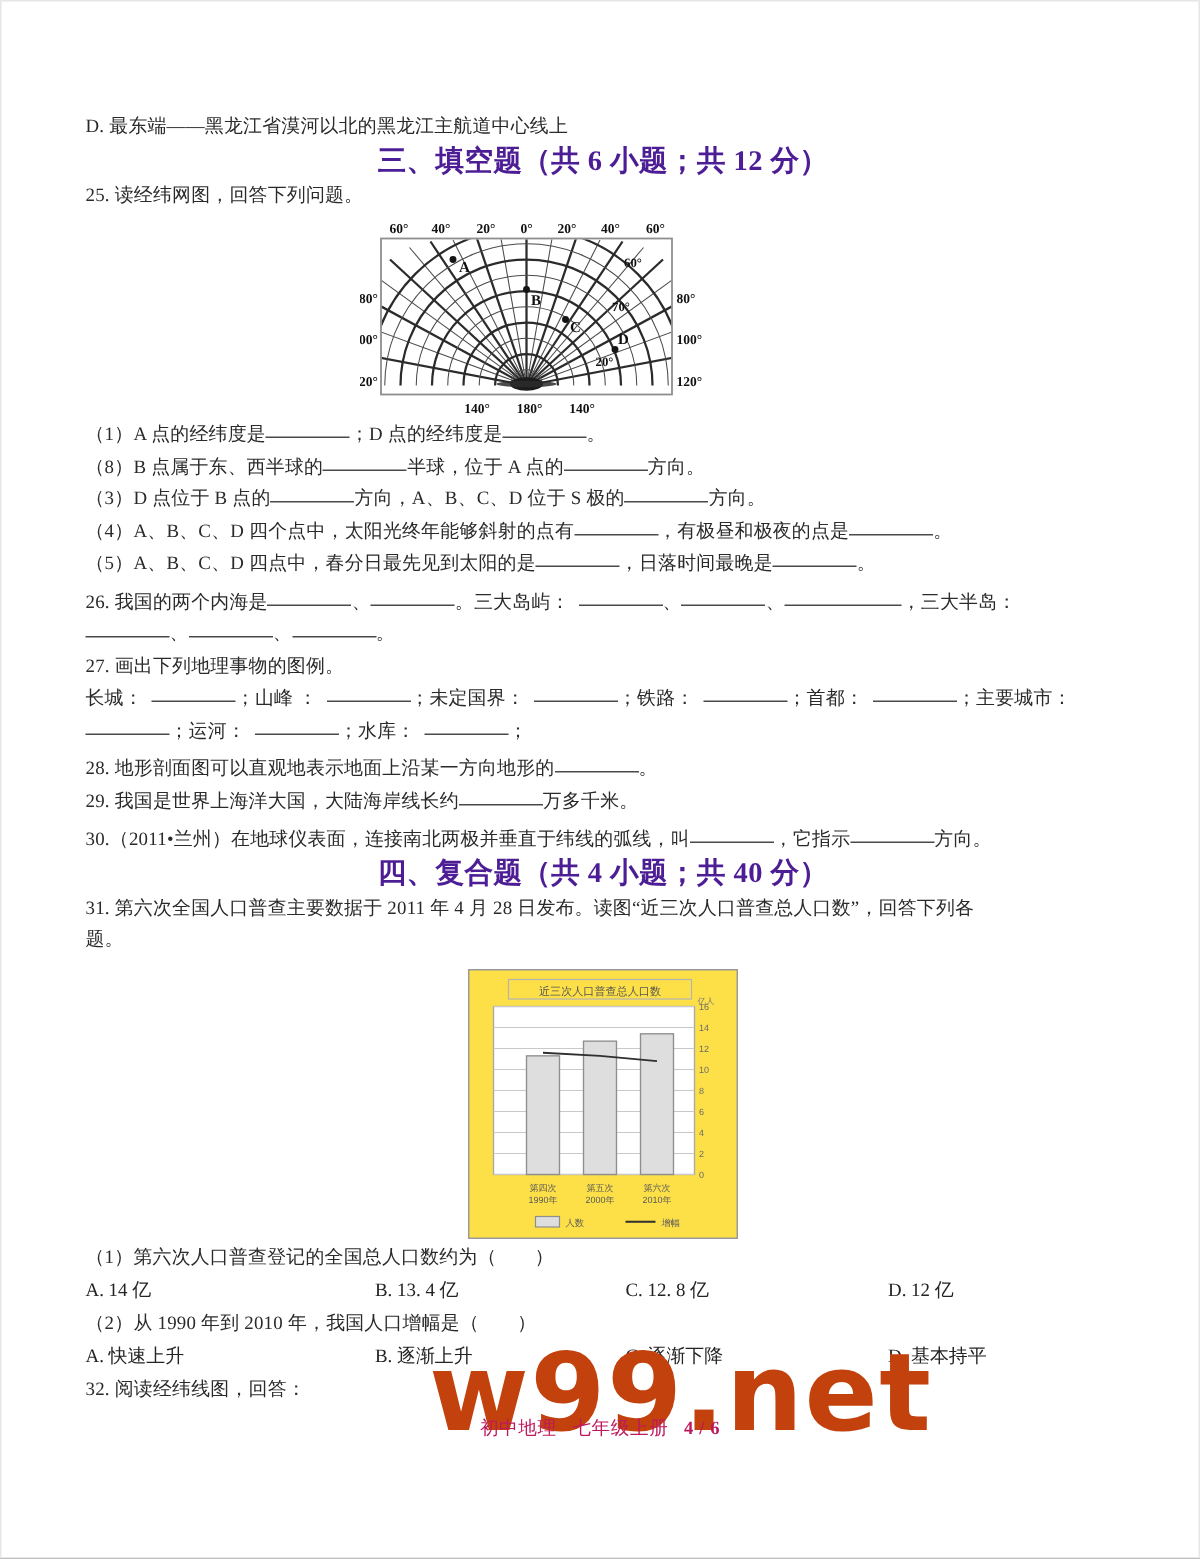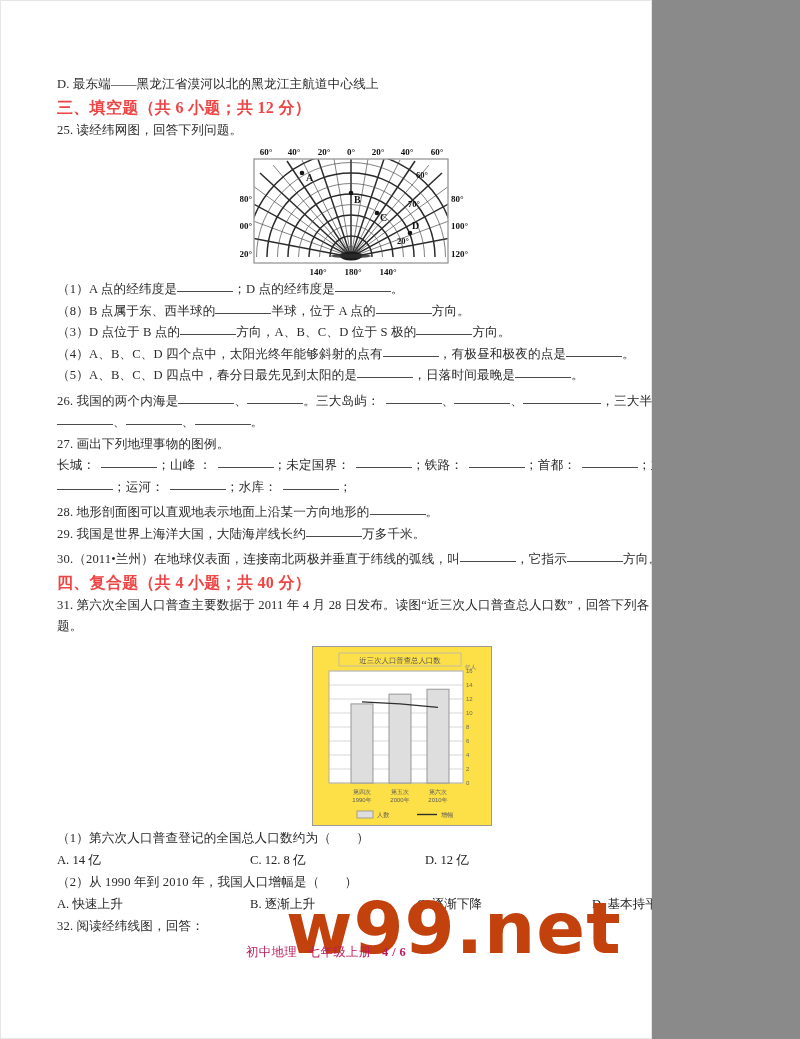--- a/index.html
+++ b/index.html
@@ -2,21 +2,21 @@
 <html><head>
 <meta charset="utf-8">
 <style>
   html, body {
     margin: 0;
     padding: 0;
     background: #8a8a8a;
   }
   .page {
     position: relative;
-    width: 652px;
+    width: 800px;
     height: 1039px;
     background: #ffffff;
     overflow: hidden;
     font-family: "Liberation Serif", "DejaVu Serif", serif;
     color: #232323;
     box-sizing: border-box;
   }
   .paper-edge {
     position: absolute;
     left: 0; top: 0; right: 0; bottom: 0;
@@ -32,25 +32,26 @@
 
   .line {
     font-size: 12.6px;
     line-height: 21.5px;
     letter-spacing: 0.15px;
     white-space: nowrap;
     color: #2a2a2a;
   }
   .line.wrap { white-space: normal; }
   .section-head {
-    font-size: 16px;
+    font-size: 19px;
     font-weight: bold;
     line-height: 24px;
     letter-spacing: 0.3px;
-    color: #ef4444;
+    color: #4c1d95;
+    text-align: center;
   }
   .blank {
     display: inline-block;
     border-bottom: 1px solid #4a4a4a;
     vertical-align: baseline;
     position: relative;
     top: -1px;
   }
   .b-md { width: 56px; }
   .b-lg { width: 78px; }
@@ -355,20 +356,21 @@
             <line x1="104" y1="167.5" x2="124" y2="167.5" stroke="#2f2f2f" stroke-width="1.4"></line>
             <text x="128" y="170" font-family="Liberation Sans, sans-serif" font-size="6.2" fill="#5a5a5a">增幅</text>
           </g>
         </svg>
       </div>
     </div>
 
     <div class="line">（1）第六次人口普查登记的全国总人口数约为（　　）</div>
     <div class="opt-row">
       <div class="opt-a">A. 14 亿</div>
+      <div class="opt-b">B. 13. 4 亿</div>
       <div class="opt-c">C. 12. 8 亿</div>
       <div class="opt-d">D. 12 亿</div>
     </div>
 
     <div class="line">（2）从 1990 年到 2010 年，我国人口增幅是（　　）</div>
     <div class="opt-row">
       <div class="opt-a">A. 快速上升</div>
       <div class="opt-b">B. 逐渐上升</div>
       <div class="opt-c">C. 逐渐下降</div>
       <div class="opt-d">D. 基本持平</div>

